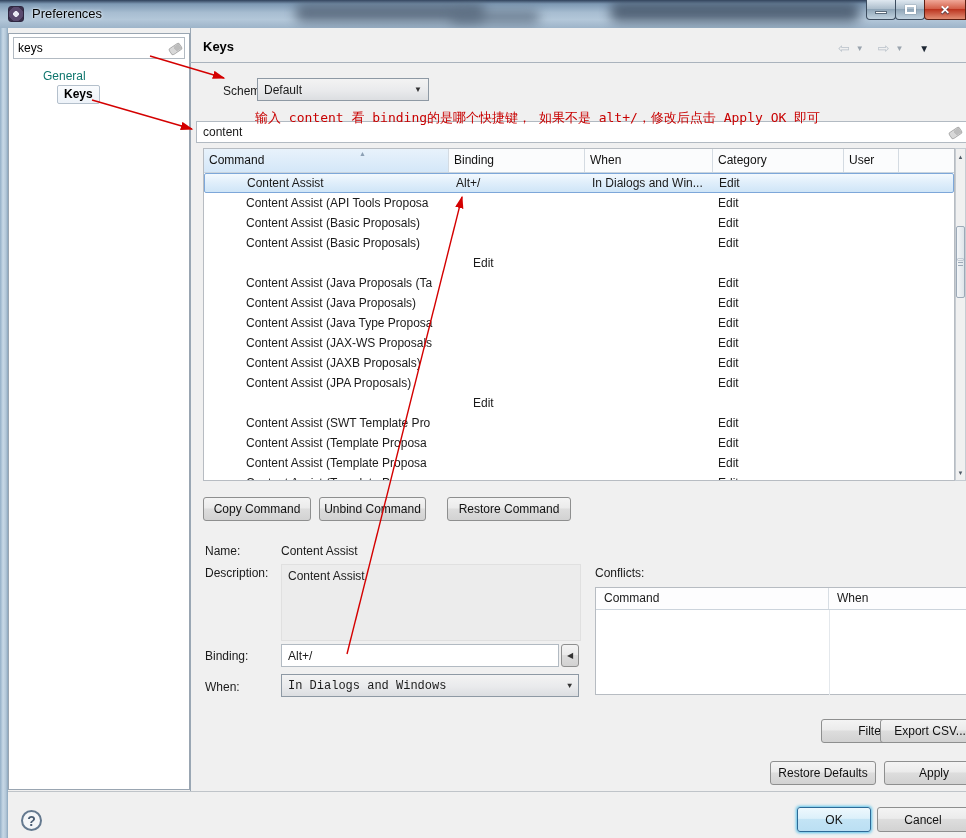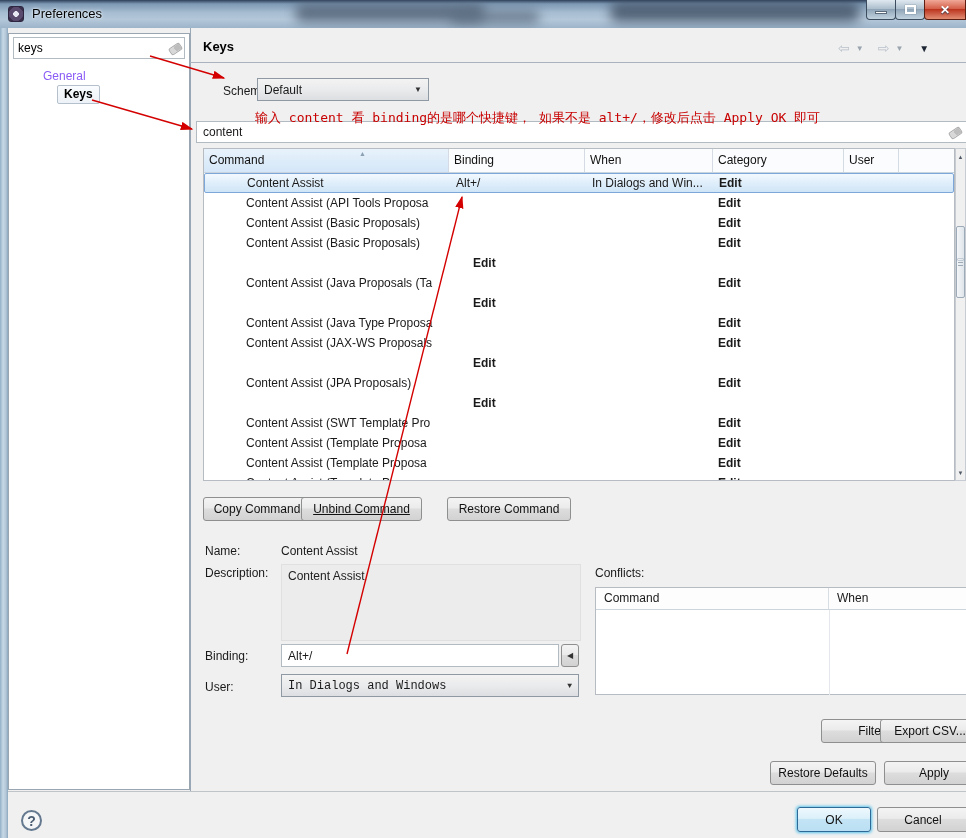--- a/index.html
+++ b/index.html
@@ -36,21 +36,21 @@
   
   .sidebar { position:absolute; left:0px; top:5px; width:182px; height:757px; background:#ffffff;
     border:1px solid #99a5b1; }
   .search-box { position:absolute; left:4px; top:3px; width:172px; height:22px; background:#fff;
     border:1px solid #b2bac2; display:flex; align-items:center; padding:0 4px; }
   .search-box .val { flex:1; font-size:12px; color:#000; }
   .eraser { width:13px; height:13px; position:relative; }
   .eraser:before { content:""; position:absolute; left:2px; top:3px; width:11px; height:6px;
     background:linear-gradient(90deg,#d8d8d8 0 45%,#bdbdbd 45%); border:1px solid #a9a9a9;
     border-radius:2px; transform:rotate(-35deg); }
-  .tree-item-general { position:absolute; left:30px; top:33px; font-size:12px; color:#8b5cf6; padding:2px 4px; }
+  .tree-item-general { position:absolute; left:30px; top:33px; font-size:12px; color:#0f766e; padding:2px 4px; }
   .tree-item-keys { position:absolute; left:48px; top:51px; font-size:12px; font-weight:bold; color:#000;
     padding:1px 6px 2px; border:1px solid #b4c0cc; border-radius:2px;
     background:linear-gradient(180deg,#fafcfe,#edf2f8); }
 
   
   .page-title { position:absolute; left:203px; top:39px; font-size:13px; font-weight:bold; color:#000; }
   .v-sep { position:absolute; left:190px; top:28px; width:1px; height:763px; background:#9aa7b4; }
   .nav-icons { position:absolute; left:838px; top:40px; width:122px; height:16px; display:flex; align-items:center; gap:6px; color:#b9c1c9; font-size:14px; }
   .nav-icons .small-dd { font-size:8px; color:#9aa4ae; }
   .nav-icons .dark-dd { font-size:10px; color:#1d2733; margin-left:10px; }
@@ -76,21 +76,21 @@
   .kt-h { padding:4px 5px 0; font-size:12px; color:#111; border-right:1px solid #d4dbe2; position:relative; }
   .kt-h.sorted { background:linear-gradient(180deg,#e8f2fb,#d4e7f8); }
   .kt-h .sort { position:absolute; left:155px; top:1px; font-size:7px; color:#8ca0b4; }
   .col-c { width:245px; } .col-b { width:136px; } .col-w { width:128px; } .col-g { width:131px; } .col-u { width:55px; } .col-f { flex:1; border-right:none; }
   .kt-body { position:relative; height:308px; overflow:hidden; }
   .kt-row { display:flex; height:20px; align-items:center; }
   .kt-row .cell { overflow:hidden; white-space:nowrap; height:20px; line-height:20px; }
   .kt-row .c1 { width:245px; padding-left:42px; }
   .kt-row .c2 { width:136px; padding-left:6px; }
   .kt-row .c3 { width:128px; padding-left:6px; text-overflow:ellipsis; }
-  .kt-row .c4 { width:131px; padding-left:5px;font-weight:bold; }
+  .kt-row .c4 { width:131px; padding-left:5px; }
   .kt-row.sel { background:linear-gradient(180deg,#f3f9fe 0%,#e1effb 45%,#cfe5f7 100%);
     border:1px solid #7da7d9; border-radius:2px; height:20px; }
 
   
   .scrollbar { position:absolute; left:955px; top:148px; width:11px; height:333px; background:#f0f0f0; border:1px solid #c6ccd2; }
   .sb-btn { position:absolute; left:0; width:9px; height:15px; display:flex; align-items:center; justify-content:center; font-size:6px; color:#505a66; }
   .sb-up { top:0; } .sb-dn { bottom:0; }
   .sb-thumb { position:absolute; left:0px; top:77px; width:9px; height:72px; border:1px solid #9daab8;
     border-radius:2px; background:linear-gradient(90deg,#f4f6f8,#dfe5ea); }
   .sb-thumb:after { content:""; position:absolute; left:1px; right:1px; top:32px; height:1px;
@@ -222,37 +222,39 @@
           <div class="cell c3"></div>
           <div class="cell c4">Edit</div>
         </div>
         <div class="kt-row">
           <div class="cell c1">Content Assist (Java Proposals (Ta</div>
           <div class="cell c2"></div>
           <div class="cell c3"></div>
           <div class="cell c4">Edit</div>
         </div>
         <div class="kt-row">
+          <div class="cell c1">Content Assist (Java Proposals)</div>
           <div class="cell c2"></div>
           <div class="cell c3"></div>
           <div class="cell c4">Edit</div>
         </div>
         <div class="kt-row">
           <div class="cell c1">Content Assist (Java Type Proposa</div>
           <div class="cell c2"></div>
           <div class="cell c3"></div>
           <div class="cell c4">Edit</div>
         </div>
         <div class="kt-row">
           <div class="cell c1">Content Assist (JAX-WS Proposals</div>
           <div class="cell c2"></div>
           <div class="cell c3"></div>
           <div class="cell c4">Edit</div>
         </div>
         <div class="kt-row">
+          <div class="cell c1">Content Assist (JAXB Proposals)</div>
           <div class="cell c2"></div>
           <div class="cell c3"></div>
           <div class="cell c4">Edit</div>
         </div>
         <div class="kt-row">
           <div class="cell c1">Content Assist (JPA Proposals)</div>
           <div class="cell c2"></div>
           <div class="cell c3"></div>
           <div class="cell c4">Edit</div>
         </div>
@@ -288,38 +290,38 @@
       </div>
   </div>
 
   <div class="scrollbar" style="left:947px; top:120px;">
     <div class="sb-btn sb-up">▲</div>
     <div class="sb-thumb"></div>
     <div class="sb-btn sb-dn">▼</div>
   </div>
 
   <div class="btn" style="position:absolute; left:195px; top:469px; width:108px; height:24px;">Copy Command</div>
-  <div class="btn" style="position:absolute; left:293px; top:469px; width:121px; height:24px;text-decoration:underline;">Unbind Command</div>
+  <div class="btn" style="position:absolute; left:311px; top:469px; width:107px; height:24px;">Unbind Command</div>
   <div class="btn" style="position:absolute; left:439px; top:469px; width:124px; height:24px;">Restore Command</div>
 
   <div class="lbl" style="position:absolute; left:197px; top:516px;">Name:</div>
   <div class="lbl" style="position:absolute; left:273px; top:516px;">Content Assist</div>
 
   <div class="lbl" style="position:absolute; left:197px; top:538px;">Description:</div>
   <div class="desc-box" style="left:273px; top:536px;">
     <span>Content Assist</span>
   </div>
 
   <div class="lbl" style="position:absolute; left:197px; top:621px;">Binding:</div>
   <div class="binding-input" style="left:273px; top:616px;">
     <span>Alt+/</span>
   </div>
   <div class="btn binding-side-btn" style="left:553px; top:616px;">◀</div>
 
-  <div class="lbl" style="position:absolute; left:197px; top:652px;">User:</div>
+  <div class="lbl" style="position:absolute; left:197px; top:652px;">When:</div>
   <div class="combo" style="position:absolute; left:273px; top:646px; width:298px; height:23px;font-family:Liberation Mono, monospace;">
     <span>In Dialogs and Windows</span>
     <span class="arrow">▼</span>
   </div>
 
   <div class="lbl" style="position:absolute; left:587px; top:538px;">Conflicts:</div>
   <div class="conflicts-table" style="left:587px; top:559px;">
     <div class="ct-header">
       <div class="ct-h cmd">Command</div>
       <div class="ct-h">When</div>

